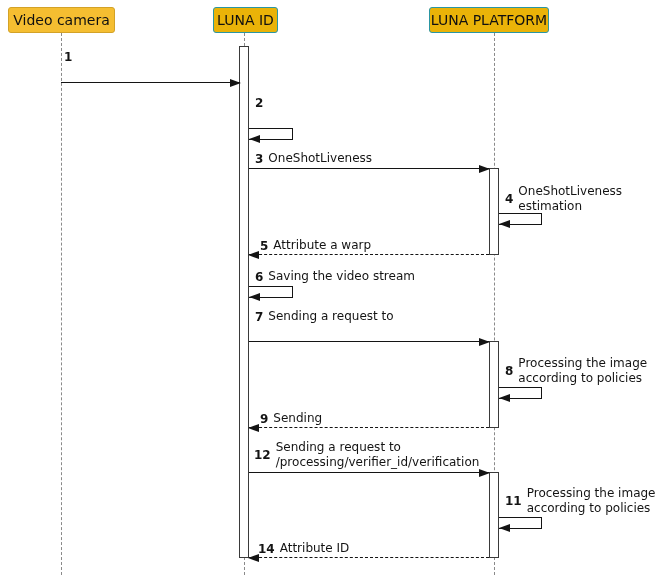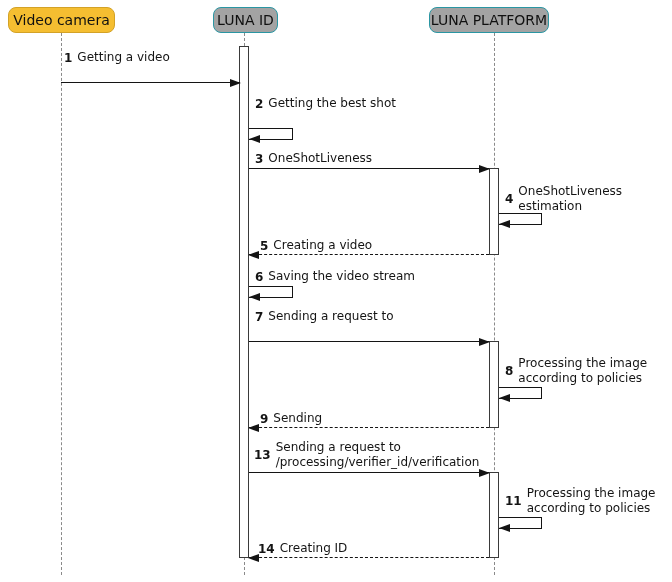--- a/index.html
+++ b/index.html
@@ -4,23 +4,23 @@
 <style>
   html,body{margin:0;padding:0;background:#ffffff;}
   body{font-family:"DejaVu Sans","Liberation Sans",sans-serif;color:#111;}
   .diagram{position:relative;width:672px;height:582px;background:#fff;overflow:hidden;}
 
   
   .lifeline{position:absolute;top:33px;height:542px;width:0;border-left:1px dashed #8a8a8a;}
 
   
   .participant{position:absolute;top:7px;height:26px;display:flex;align-items:center;justify-content:center;
-    font-size:14px;border-radius:8px;box-sizing:border-box;white-space:nowrap;color:#101010;}
+    font-size:14px;border-radius:3px;box-sizing:border-box;white-space:nowrap;color:#101010;}
   .participant.camera{background:#f5be31;border:1px solid #d3a227;}
-  .participant.luna{background:#a3a3a3;border:1px solid #2a96a3;}
+  .participant.luna{background:#eab308;border:1px solid #2a96a3;}
 
   
   .activation{position:absolute;width:10px;background:#ffffff;border:1px solid #3a3a3a;box-sizing:border-box;}
 
   
   .arrow{position:absolute;height:0;}
   .arrow.solid{border-top:1px solid #141414;}
   .arrow.dashed{border-top:1px dashed #141414;}
   .arrow .head-r{position:absolute;right:-1px;top:-4px;width:0;height:0;
     border-left:11px solid #141414;border-top:4px solid transparent;border-bottom:4px solid transparent;}
@@ -53,31 +53,29 @@
   <div class="participant luna" style="left:429px;width:120px">LUNA PLATFORM</div>
 
   <div class="activation" style="left:239px;top:46px;height:512px"></div>
   <div class="activation" style="left:489px;top:168px;height:87px"></div>
   <div class="activation" style="left:489px;top:341px;height:87px"></div>
   <div class="activation" style="left:489px;top:472px;height:86px"></div>
 
   <div class="mlabel" style="left:64px;top:50px">
     <span class="num">1</span>
     <span class="mtext">
-        <span class="mline">Getting a video</span>
       </span>
   </div>
   <div class="arrow solid" style="left:61px;top:82px;width:179px">
       <span class="head-r"></span>
     </div>
 
   <div class="mlabel" style="left:255px;top:96px">
     <span class="num">2</span>
     <span class="mtext">
-        <span class="mline">Getting the best shot</span>
       </span>
   </div>
   <div class="selfloop" style="left:249px;top:128px;width:44px">
       <span class="head-l"></span>
     </div>
 
   <div class="mlabel" style="left:255px;top:151px">
     <span class="num">3</span>
     <span class="mtext">
         <span class="mline">OneShotLiveness</span>
@@ -94,21 +92,21 @@
         <span class="mline">estimation</span>
       </span>
   </div>
   <div class="selfloop" style="left:499px;top:213px;width:43px">
       <span class="head-l"></span>
     </div>
 
   <div class="mlabel" style="left:260px;top:238px">
     <span class="num">5</span>
     <span class="mtext">
-        <span class="mline">Creating a video</span>
+        <span class="mline">Attribute a warp</span>
       </span>
   </div>
   <div class="arrow dashed" style="left:249px;top:254px;width:240px">
       <span class="head-l"></span>
     </div>
 
   <div class="mlabel" style="left:255px;top:269px">
     <span class="num">6</span>
     <span class="mtext">
         <span class="mline">Saving the video stream</span>
@@ -143,21 +141,21 @@
     <span class="num">9</span>
     <span class="mtext">
         <span class="mline">Sending</span>
       </span>
   </div>
   <div class="arrow dashed" style="left:249px;top:427px;width:240px">
       <span class="head-l"></span>
     </div>
 
   <div class="mlabel" style="left:254px;top:440px">
-    <span class="num">13</span>
+    <span class="num">12</span>
     <span class="mtext">
         <span class="mline">Sending a request to</span>
         <span class="mline">/processing/verifier_id/verification</span>
       </span>
   </div>
   <div class="arrow solid" style="left:249px;top:472px;width:240px">
       <span class="head-r"></span>
     </div>
 
   <div class="mlabel" style="left:505px;top:486px">
@@ -167,20 +165,20 @@
         <span class="mline">according to policies</span>
       </span>
   </div>
   <div class="selfloop" style="left:499px;top:517px;width:43px">
       <span class="head-l"></span>
     </div>
 
   <div class="mlabel" style="left:258px;top:541px">
     <span class="num">14</span>
     <span class="mtext">
-        <span class="mline">Creating ID</span>
+        <span class="mline">Attribute ID</span>
       </span>
   </div>
   <div class="arrow dashed" style="left:249px;top:557px;width:240px">
       <span class="head-l"></span>
     </div>
 
 </div>
 
 </body></html>

